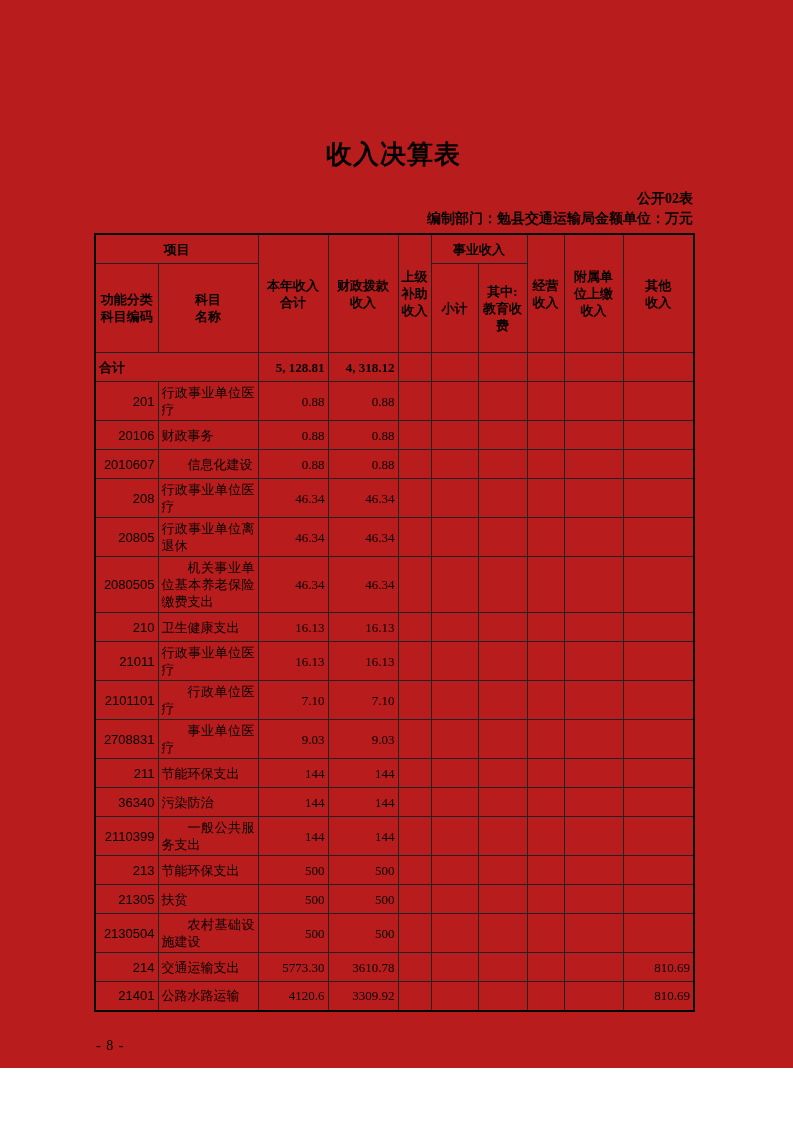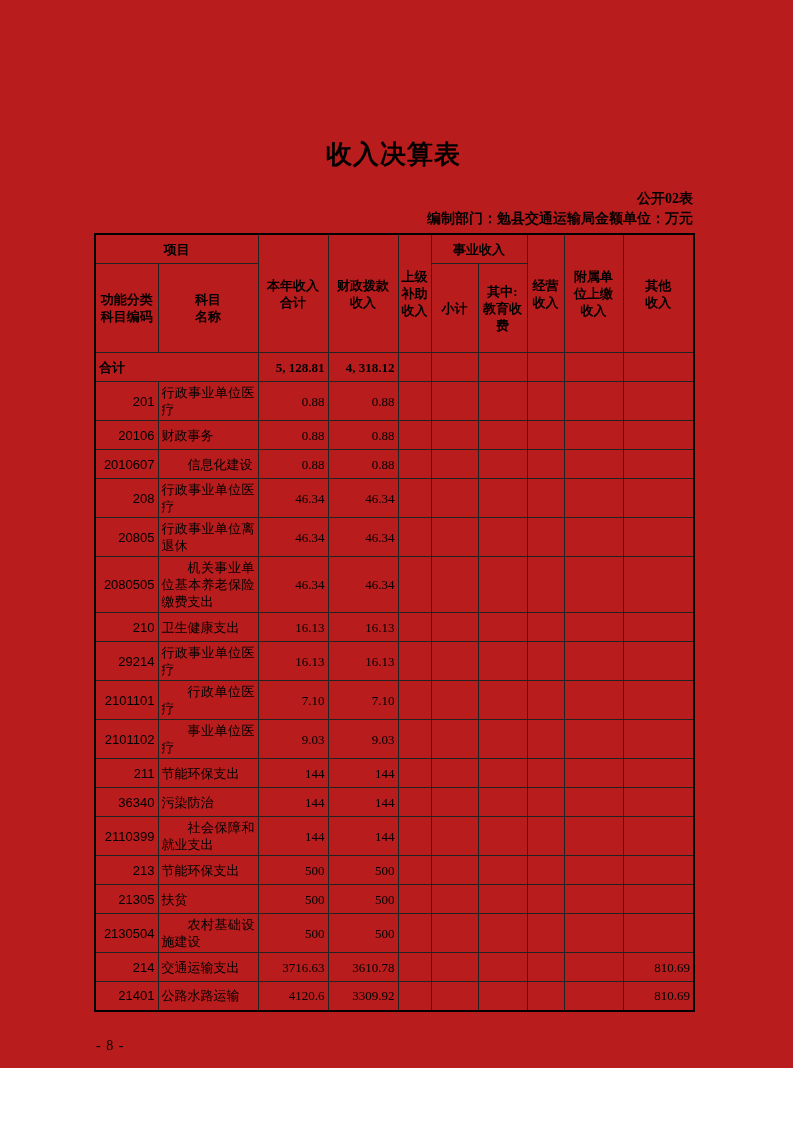--- a/index.html
+++ b/index.html
@@ -236,21 +236,21 @@
           <td class="num-cell">16.13</td>
           <td class="num-cell thick-r">16.13</td>
           <td class="num-cell"></td>
           <td class="num-cell"></td>
           <td class="num-cell"></td>
           <td class="num-cell"></td>
           <td class="num-cell"></td>
           <td class="num-cell"></td>
         </tr>
         <tr>
-          <td class="code-cell">29214</td>
+          <td class="code-cell">21011</td>
           <td class="name-cell">行政事业单位医疗</td>
           <td class="num-cell">16.13</td>
           <td class="num-cell thick-r">16.13</td>
           <td class="num-cell"></td>
           <td class="num-cell"></td>
           <td class="num-cell"></td>
           <td class="num-cell"></td>
           <td class="num-cell"></td>
           <td class="num-cell"></td>
         </tr>
@@ -260,21 +260,21 @@
           <td class="num-cell">7.10</td>
           <td class="num-cell thick-r">7.10</td>
           <td class="num-cell"></td>
           <td class="num-cell"></td>
           <td class="num-cell"></td>
           <td class="num-cell"></td>
           <td class="num-cell"></td>
           <td class="num-cell"></td>
         </tr>
         <tr>
-          <td class="code-cell">2101102</td>
+          <td class="code-cell">2708831</td>
           <td class="name-cell indent">事业单位医疗</td>
           <td class="num-cell">9.03</td>
           <td class="num-cell thick-r">9.03</td>
           <td class="num-cell"></td>
           <td class="num-cell"></td>
           <td class="num-cell"></td>
           <td class="num-cell"></td>
           <td class="num-cell"></td>
           <td class="num-cell"></td>
         </tr>
@@ -297,21 +297,21 @@
           <td class="num-cell thick-r">144</td>
           <td class="num-cell"></td>
           <td class="num-cell"></td>
           <td class="num-cell"></td>
           <td class="num-cell"></td>
           <td class="num-cell"></td>
           <td class="num-cell"></td>
         </tr>
         <tr>
           <td class="code-cell">2110399</td>
-          <td class="name-cell indent">社会保障和就业支出</td>
+          <td class="name-cell indent">一般公共服务支出</td>
           <td class="num-cell">144</td>
           <td class="num-cell thick-r">144</td>
           <td class="num-cell"></td>
           <td class="num-cell"></td>
           <td class="num-cell"></td>
           <td class="num-cell"></td>
           <td class="num-cell"></td>
           <td class="num-cell"></td>
         </tr>
         <tr>
@@ -346,21 +346,21 @@
           <td class="num-cell"></td>
           <td class="num-cell"></td>
           <td class="num-cell"></td>
           <td class="num-cell"></td>
           <td class="num-cell"></td>
           <td class="num-cell"></td>
         </tr>
         <tr>
           <td class="code-cell">214</td>
           <td class="name-cell">交通运输支出</td>
-          <td class="num-cell">3716.63</td>
+          <td class="num-cell">5773.30</td>
           <td class="num-cell thick-r">3610.78</td>
           <td class="num-cell"></td>
           <td class="num-cell"></td>
           <td class="num-cell"></td>
           <td class="num-cell"></td>
           <td class="num-cell"></td>
           <td class="num-cell">810.69</td>
         </tr>
         <tr>
           <td class="code-cell">21401</td>

